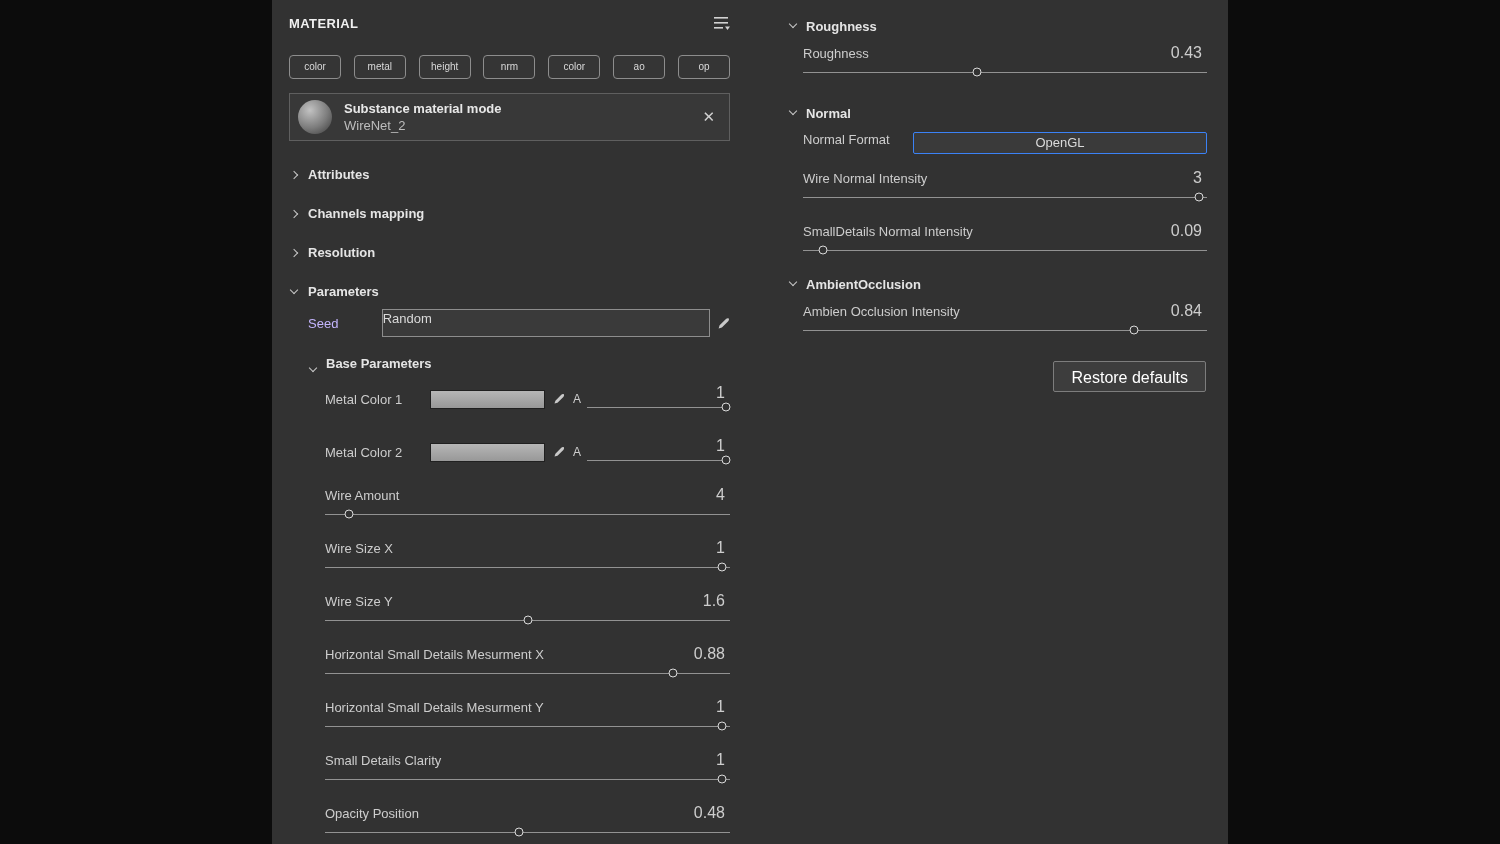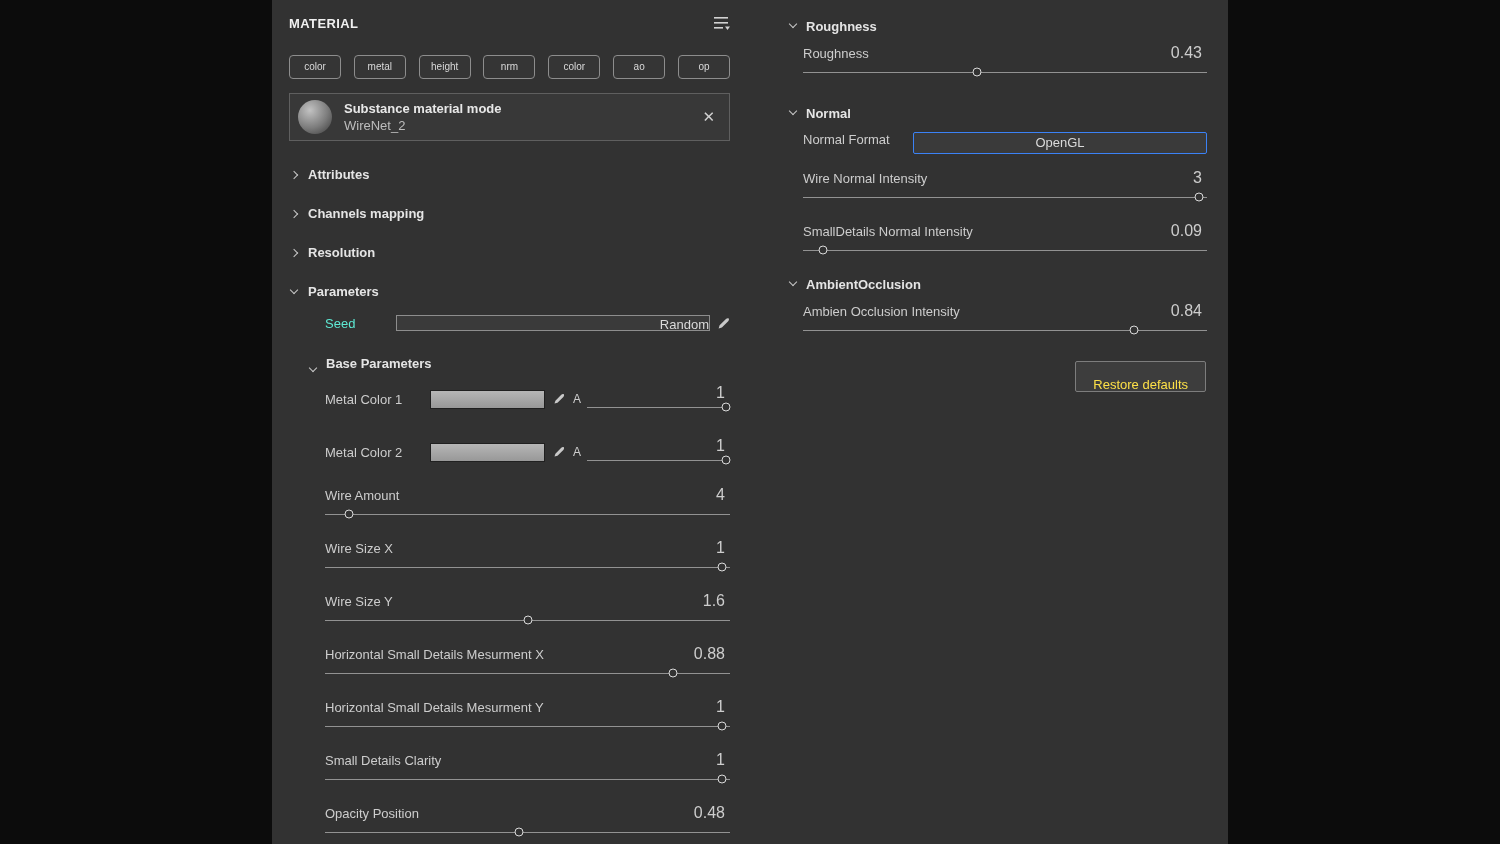--- a/index.html
+++ b/index.html
@@ -39,23 +39,23 @@
   .section-row { display:flex; align-items:center; height:39px; gap:11px; padding-left:2px; cursor:pointer; }
   .section-label { font-weight:bold; color:#e5e5e5; font-size:13px; }
 
   .chev { width:6px; height:6px; border-right:1.6px solid #c9c9c9;
           border-bottom:1.6px solid #c9c9c9; display:inline-block; flex:0 0 auto; }
   .chev.right { transform:rotate(-45deg); }
   .chev.down  { transform:rotate(45deg); margin-top:-4px; }
 
   
   .seed-row { display:flex; align-items:center; height:24px; margin-top:0; }
-  .seed-label { margin-left:36px; width:74px; color:#5eead4; }
-  .seed-field { width:330px; height:16px; border:1px solid #8d8d8d; background:#3a3a3a;
-                color:#dadada; text-align:right; line-height:18px; cursor:pointer; }
+  .seed-label { margin-left:19px; width:74px; color:#c4b5fd; }
+  .seed-field { width:330px; height:28px; border:1px solid #8d8d8d; background:#3a3a3a;
+                color:#dadada; text-align:left; line-height:18px; cursor:pointer; }
   .icon-btn { margin-left:7px; cursor:pointer; display:inline-flex; }
 
   
   .subheader { display:flex; align-items:flex-end; gap:10px; margin:14px 0 8px 21px; height:22px; cursor:pointer; }
 
   
   .slider { position:relative; height:18px; cursor:pointer; }
   .slider .track { position:absolute; left:0; right:0; top:50%; height:1px; background:#929292; }
   .slider .knob { position:absolute; top:50%; width:9px; height:9px; border:1.6px solid #dadada;
                   border-radius:50%; background:#323232; transform:translate(-50%,-50%); }
@@ -78,22 +78,22 @@
   .mini .pvalue { text-align:right; height:16px; }
   .mini .slider { height:14px; }
 
   
   .rsec-header { display:flex; align-items:center; gap:10px; height:20px; cursor:pointer; }
   .format-row { display:flex; justify-content:space-between;
                 height:22px; margin:9px 0 0 13px; }
   .dropdown { width:294px; height:22px; border:1px solid #3b82f6; background:#3a3a3a;
               color:#dadada; text-align:center; line-height:20px; cursor:pointer; border-radius:2px; }
   .restore-wrap { display:flex; justify-content:flex-end; margin-top:22px; padding-right:1px; }
-  .restore-btn { height:31px; padding:8px 17px; background:#3d3d3d; border:1px solid #7d7d7d;
-                 border-radius:2px; color:#fde047; font-size:13px; line-height:29px; cursor:pointer; }
+  .restore-btn { height:31px; padding:1px 17px; background:#3d3d3d; border:1px solid #7d7d7d;
+                 border-radius:2px; color:#ffffff; font-size:16px; line-height:29px; cursor:pointer; }
 
   svg { display:block; }
 </style>
 </head>
 <body>
 
 <div class="panel">
 
   <div class="left-col">
 

